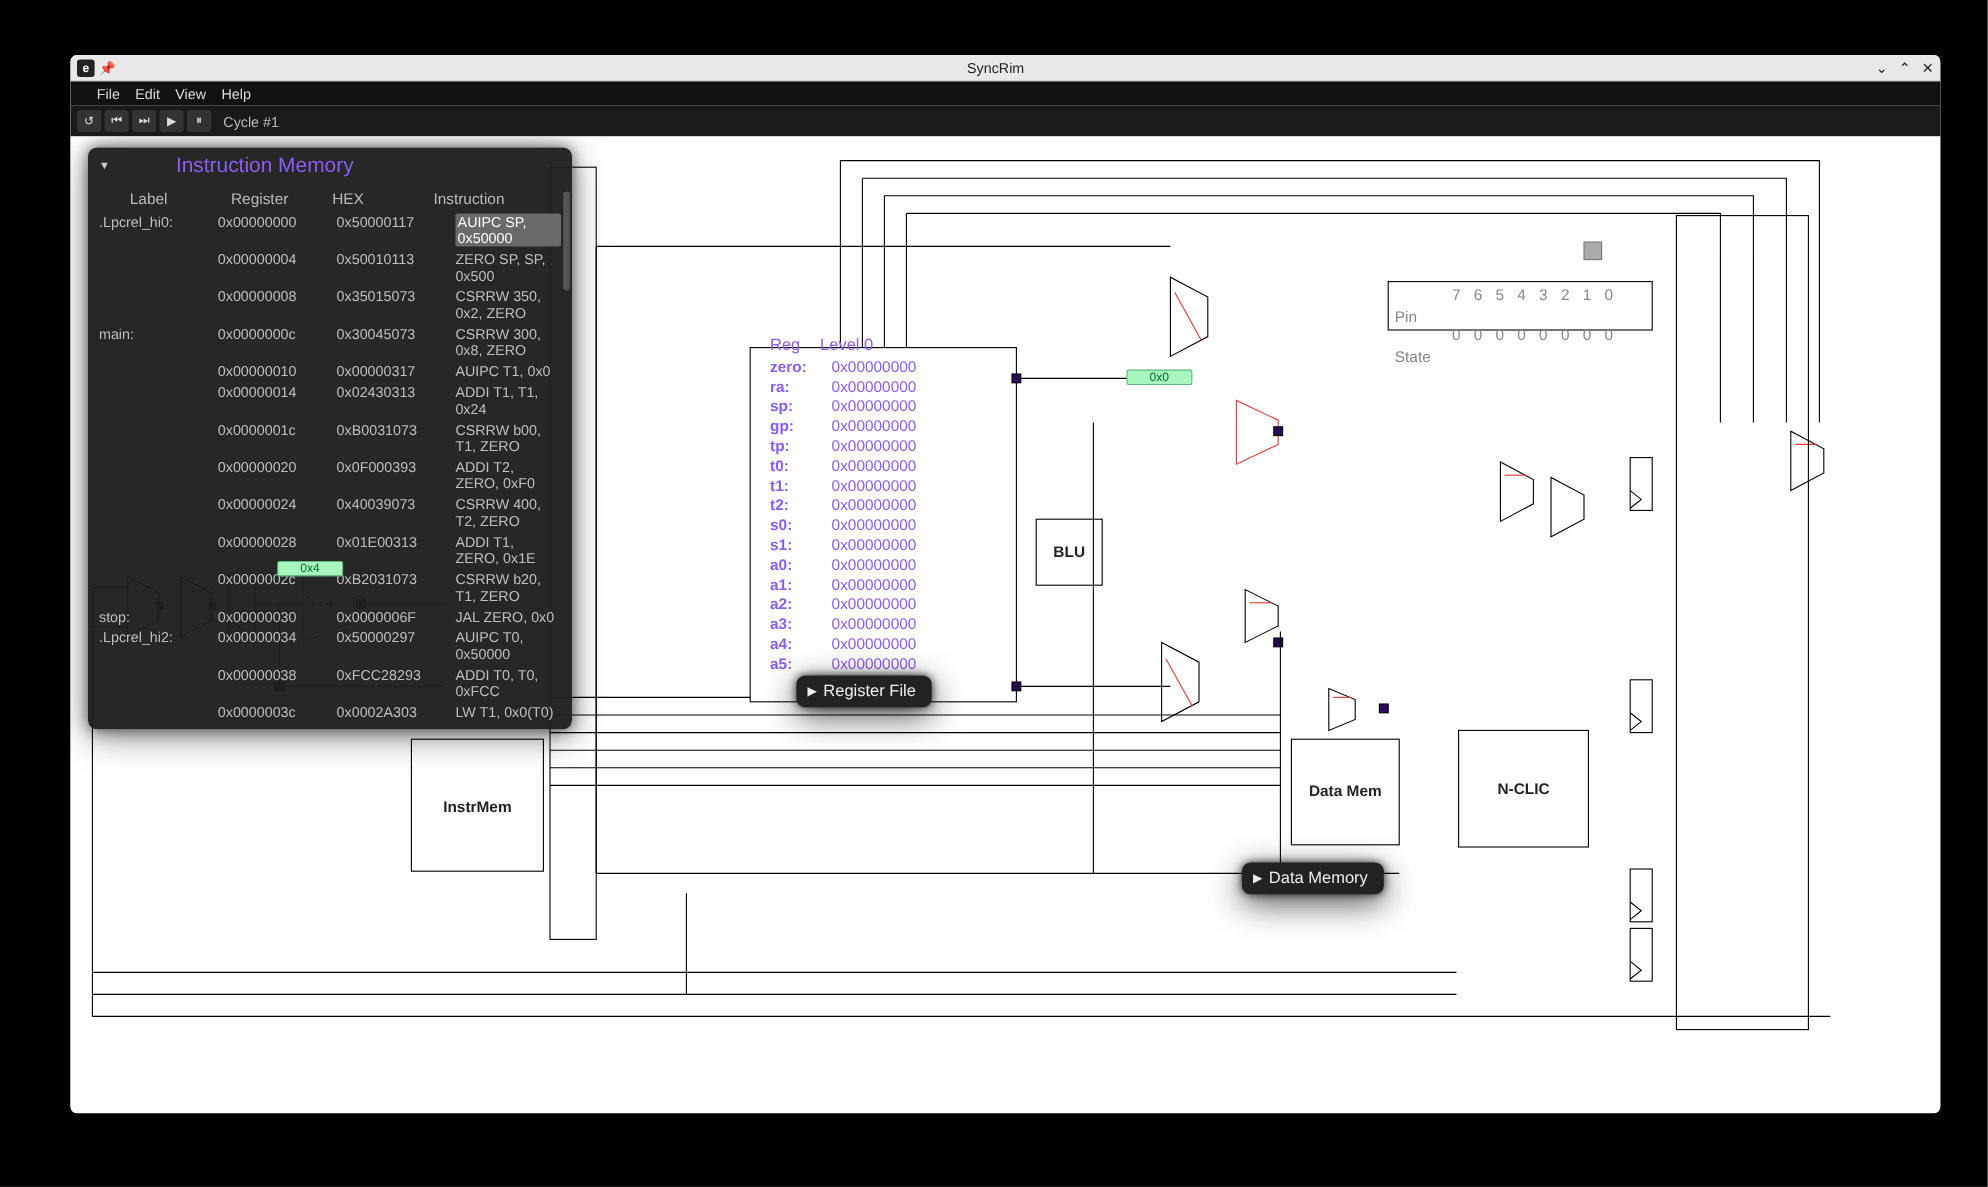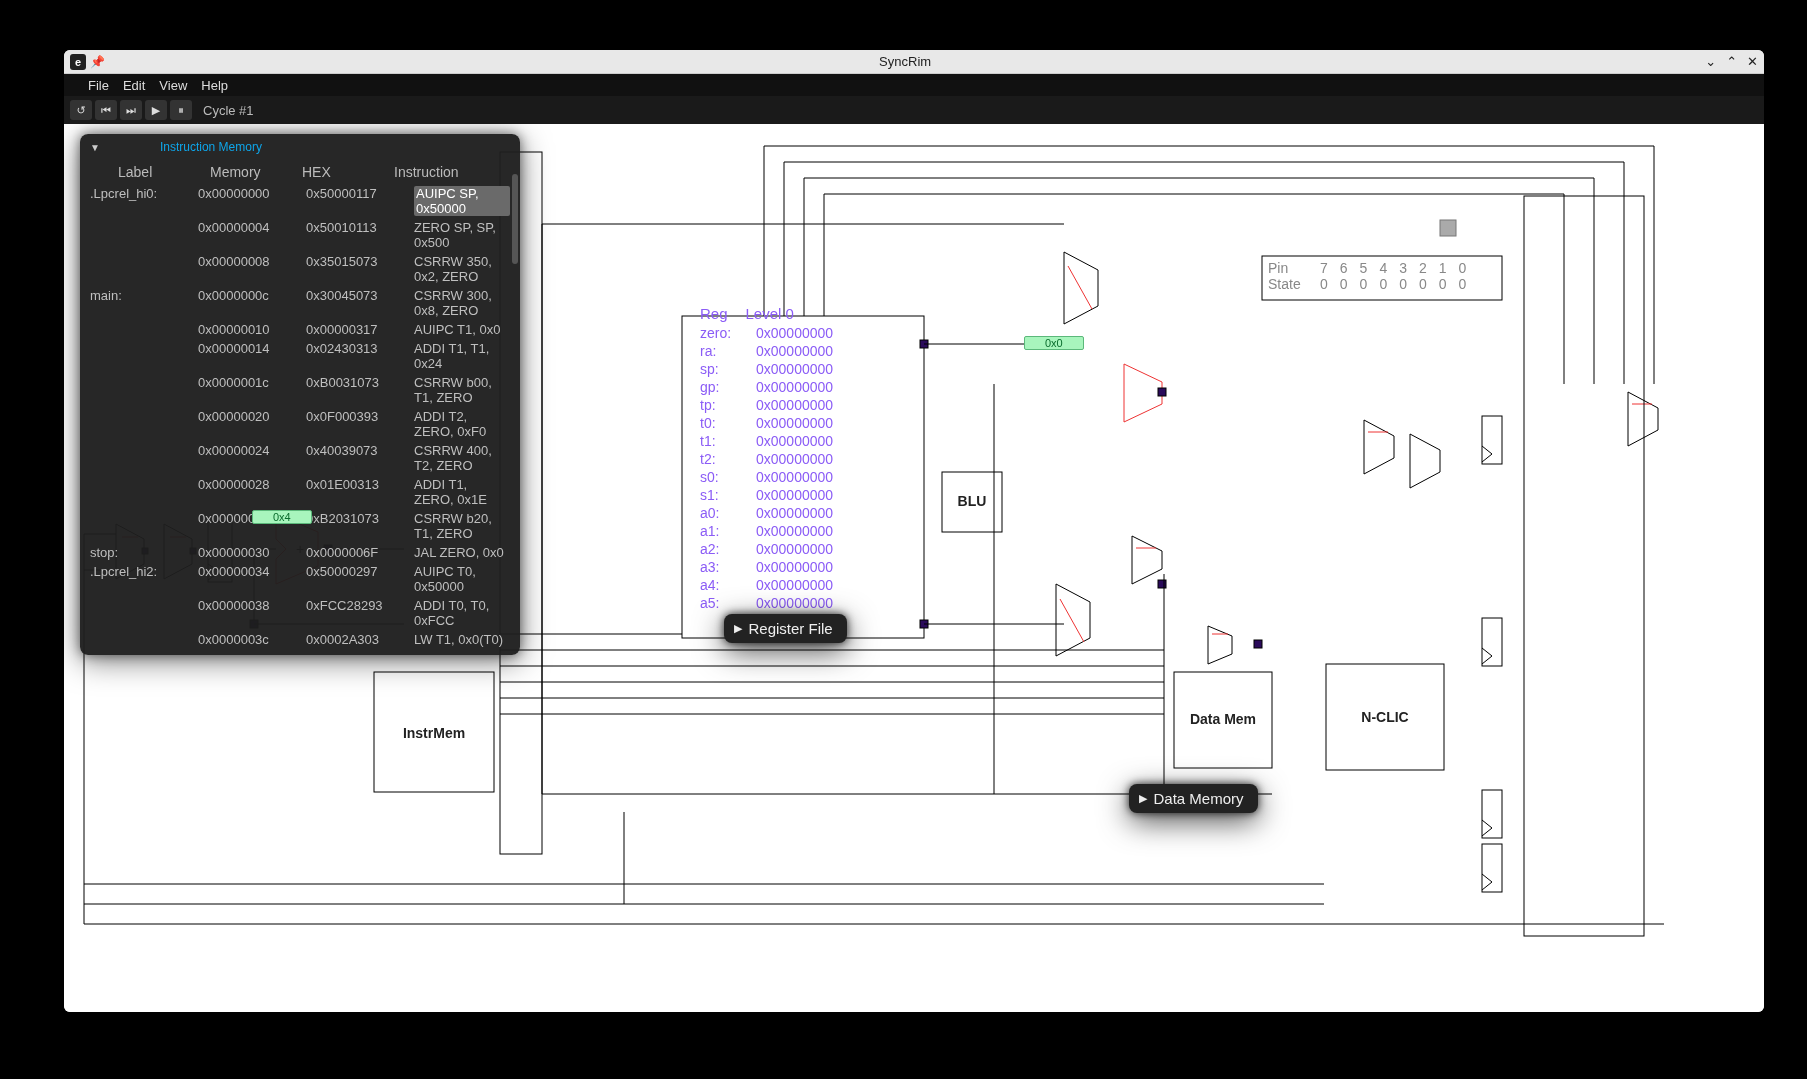--- a/index.html
+++ b/index.html
@@ -117,21 +117,21 @@
   .imem-header {
     display: flex;
     align-items: center;
     padding: 6px 10px;
   }
   .imem-header .caret {
     font-size: 10px;
     margin-right: 60px;
     color: #ccc;
   }
-  .imem-header .title { font-size: 12px; color: #0ea5e9; }
+  .imem-header .title { font-size: 19px; color: #8b5cf6; }
   .imem-cols {
     display: grid;
     grid-template-columns: 92px 92px 92px 1fr;
     padding: 4px 10px;
     color: #bbb;
     font-size: 14px;
     margin-left: 28px;
   }
   .imem-rows { position: relative; }
   .imem-row {
@@ -154,21 +154,21 @@
   
   .reg-panel {
     position: absolute;
     left: 636px; top: 181px;
     width: 240px;
     color: #8b5cf6;
     font-size: 15px;
   }
   .reg-hdr { display: flex; gap: 18px; margin-bottom: 2px; }
   .reg-row { display: flex; gap: 12px; line-height: 18px; font-size:14px; }
-  .reg-row .name { width: 44px; }
+  .reg-row .name { width: 44px; font-weight: bold; }
 
   .pill-btn {
     position: absolute;
     background: #222;
     color: #eee;
     border-radius: 8px;
     padding: 6px 14px 6px 10px;
     font-size: 15px;
     display: inline-flex;
     align-items: center;
@@ -179,21 +179,21 @@
   .pill-btn .tri { font-size: 11px; }
 
   
   .pin-table {
     position: absolute;
     color: #888;
     font-size: 14px;
     font-family: inherit;
   }
   .pin-table .row { display: flex; gap: 12px; }
-  .pin-table .lbl { width: 40px; }
+  .pin-table .lbl { width: 40px; margin-top: 20px; }
 
   .tag {
     position: absolute;
     background: #a8f5bd;
     border: 1px solid #5bb87a;
     color: #0a6c2d;
     font-size: 11px;
     padding: 0 20px;
     border-radius: 2px;
   }
@@ -352,21 +352,21 @@
       </g>
     </svg>
 
     <div class="imem-panel">
       <div class="imem-header">
         <span class="caret">▼</span>
         <span class="title">Instruction Memory</span>
       </div>
       <div class="imem-cols">
         <span>Label</span>
-        <span>Memory</span>
+        <span>Register</span>
         <span>HEX</span>
         <span>Instruction</span>
       </div>
       <div class="imem-rows" id="imem-rows">
           <div class="imem-row first">
             <span>.Lpcrel_hi0:</span>
             <span>0x00000000</span>
             <span>0x50000117</span>
             <span class="instr">AUIPC SP, 0x50000</span>
           </div>

